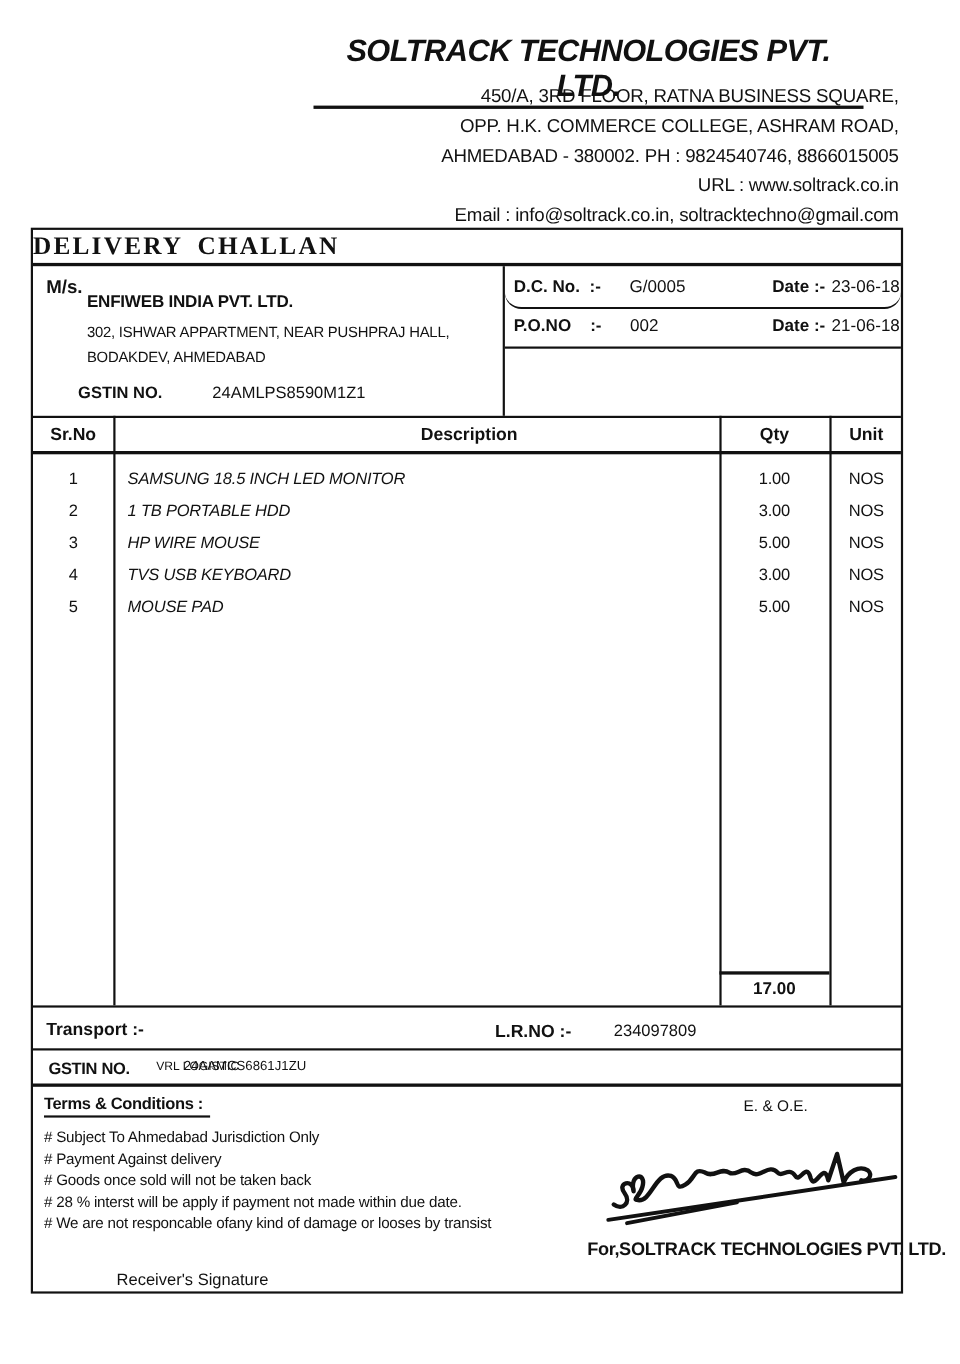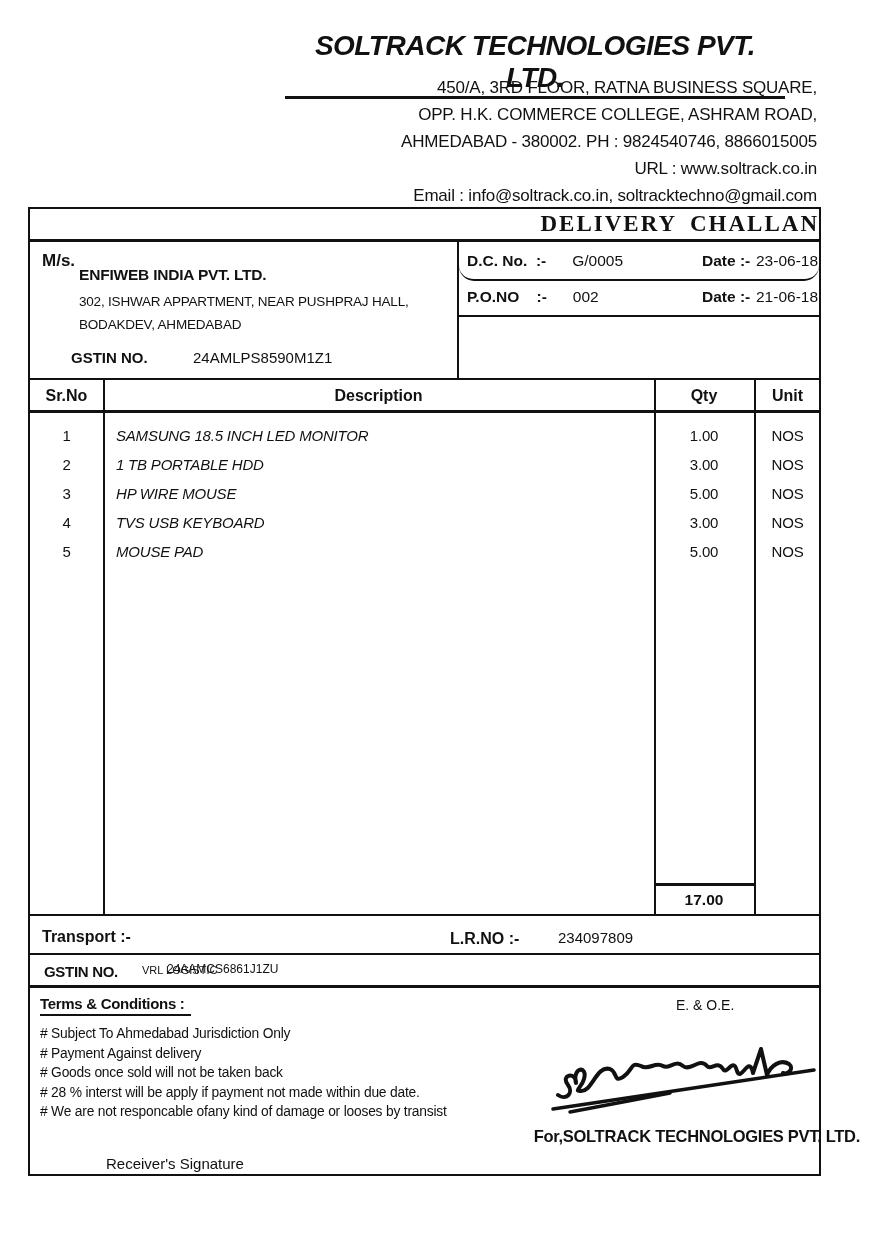--- a/index.html
+++ b/index.html
@@ -19,21 +19,21 @@
     right:56px;top:74px;text-align:right;
     font-size:17px;line-height:27px;letter-spacing:-0.2px;
   }
   
   .frame{
     left:28px;top:207px;width:793px;height:969px;
     border:2px solid #111;box-sizing:border-box;
   }
   .title-bar{
     left:0;top:0;width:100%;height:33px;border-bottom:3px solid #111;
-    display:flex;align-items:center;justify-content:flex-end;box-sizing:border-box;
+    display:flex;align-items:center;justify-content:flex-start;box-sizing:border-box;
   }
   .doc-title{
     font-family:"Liberation Serif", serif;font-weight:bold;font-size:23px;
     letter-spacing:2px;word-spacing:6px;
   }
   
   .v-divider{left:427px;top:33px;width:0;height:136px;border-left:2px solid #111;}
   .dc-row1{left:429px;top:33px;width:360px;height:37px;border-bottom:2px solid #111;border-radius:15px;}
   .dc-row2{left:429px;top:70px;width:360px;height:36px;border-bottom:2px solid #111;}
   .lbl{font-weight:bold;white-space:pre;}
@@ -50,21 +50,21 @@
   .date-val{position:absolute;left:297px;font-weight:normal;}
   
   .tbl-header{
     left:0;top:169px;width:100%;height:35px;border-top:2px solid #111;border-bottom:3px solid #111;
     box-sizing:border-box;font-weight:bold;font-size:16px;
   }
   .col-line{top:169px;width:0;height:536px;border-left:2px solid #111;}
   .cl-1{left:73px;} .cl-2{left:624px;} .cl-3{left:724px;}
   .th{position:absolute;top:7px;text-align:center;}
   .th-sr{left:0;width:73px;}
-  .th-desc{left:73px;width:551px;}
+  .th-desc{left:73px;width:551px;padding-left:48px;}
   .th-qty{left:624px;width:100px;}
   .th-unit{left:724px;width:67px;}
   .tbl-body{left:0;top:204px;width:100%;}
   .trow{position:absolute;width:100%;height:29px;font-size:15px;letter-spacing:-0.2px;}
   .td{position:absolute;top:6px;}
   .td-sr{left:0;width:73px;text-align:center;}
   .td-desc{left:86px;width:530px;font-style:italic;}
   .td-qty{left:624px;width:100px;text-align:center;}
   .td-unit{left:724px;width:67px;text-align:center;}
   .subtotal-line{left:624px;top:674px;width:100px;border-top:3px solid #111;}

